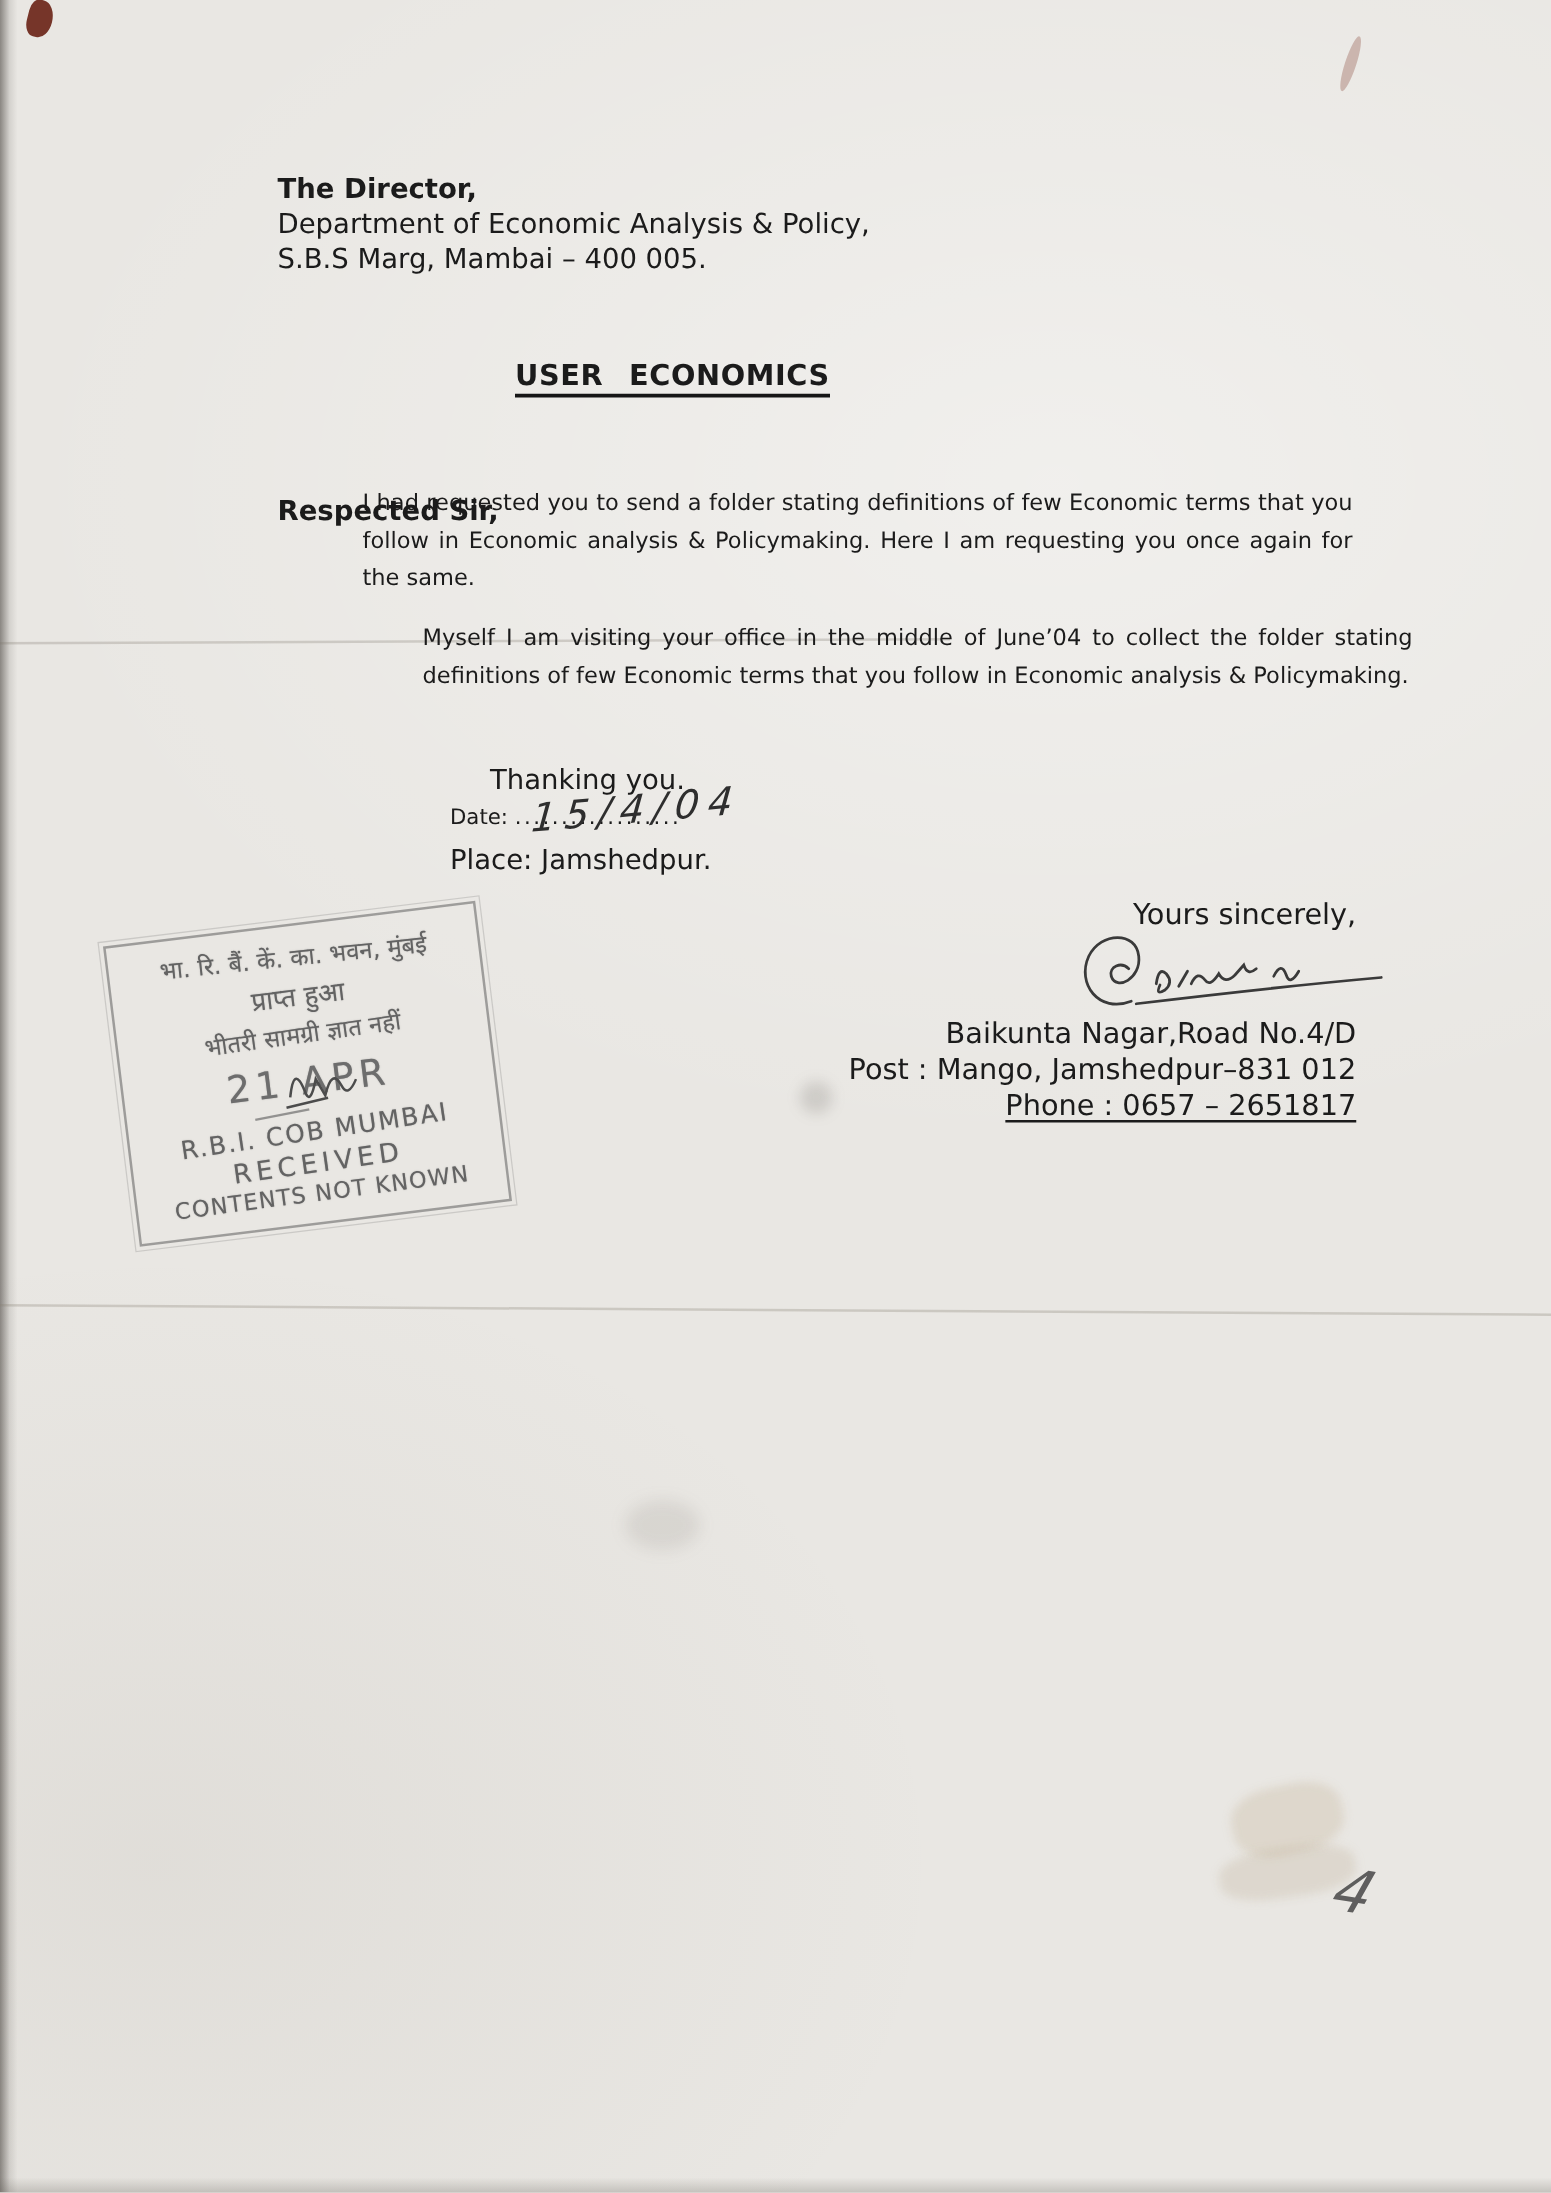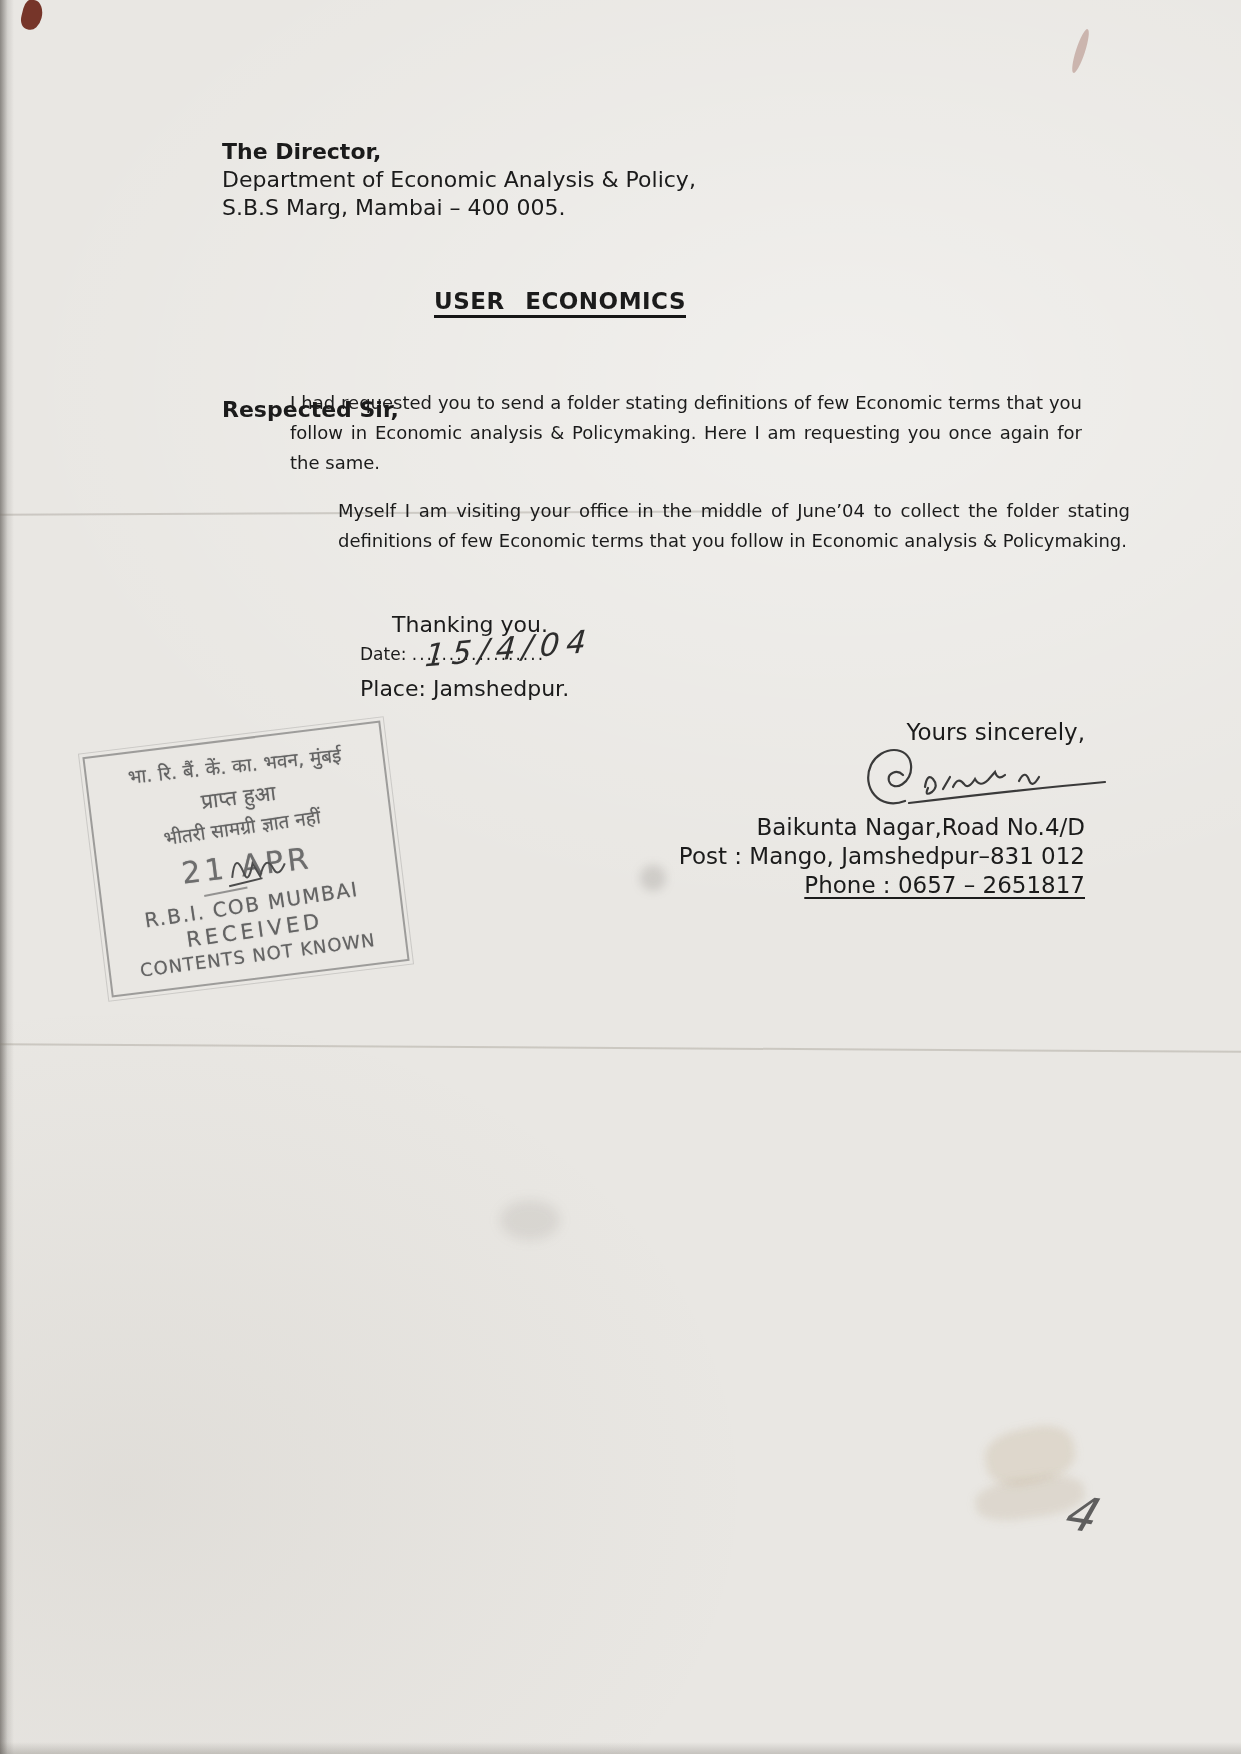--- a/index.html
+++ b/index.html
@@ -32,21 +32,21 @@
   .smudge2{left:640px;top:865px;width:26px;height:26px;background:rgba(90,85,80,.18);
     border-radius:50%;filter:blur(5px);}
   .pencil-scrawl{left:985px;top:1428px;width:90px;height:55px;background:rgba(160,130,80,.16);
     border-radius:40%;filter:blur(4px);transform:rotate(-12deg);}
   .pencil-scrawl2{left:975px;top:1478px;width:110px;height:40px;background:rgba(150,120,75,.14);
     border-radius:40%;filter:blur(4px);transform:rotate(-8deg);}
 
   
   .recipient{left:222px;top:138px;font-size:22px;line-height:28px;}
   .bold{font-weight:bold;}
-  .subject-wrap{left:0;top:288px;width:1026px;text-align:center;padding-left:50px;box-sizing:border-box;margin-left:22px;}
+  .subject-wrap{left:0;top:288px;width:1026px;text-align:center;padding-left:50px;box-sizing:border-box;}
   .subject{display:inline-block;font-weight:bold;font-size:23px;word-spacing:12px;
     border-bottom:3px solid #161616;padding-bottom:1px;letter-spacing:.5px;}
   .salutation{left:222px;top:350px;font-size:22px;margin-top:47px;}
   .para{left:290px;width:792px;font-size:18px;line-height:30px;text-align:justify;text-align-last:left;}
   .p1{top:388px;}
   .p2{top:496px;margin-left:48px;}
   .thanks{left:360px;top:612px;font-size:22px;margin-left:32px;}
   .date-line{left:360px;top:644px;font-size:17px;}
   .dots{letter-spacing:2px;}
   .place-line{left:360px;top:676px;font-size:22px;}

